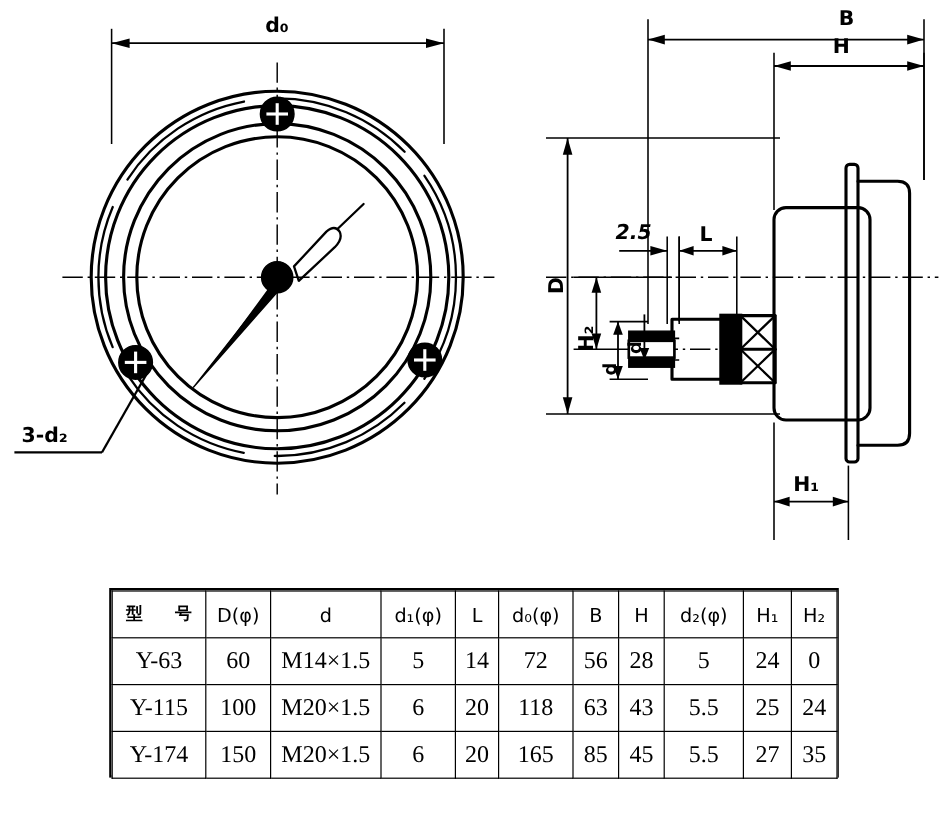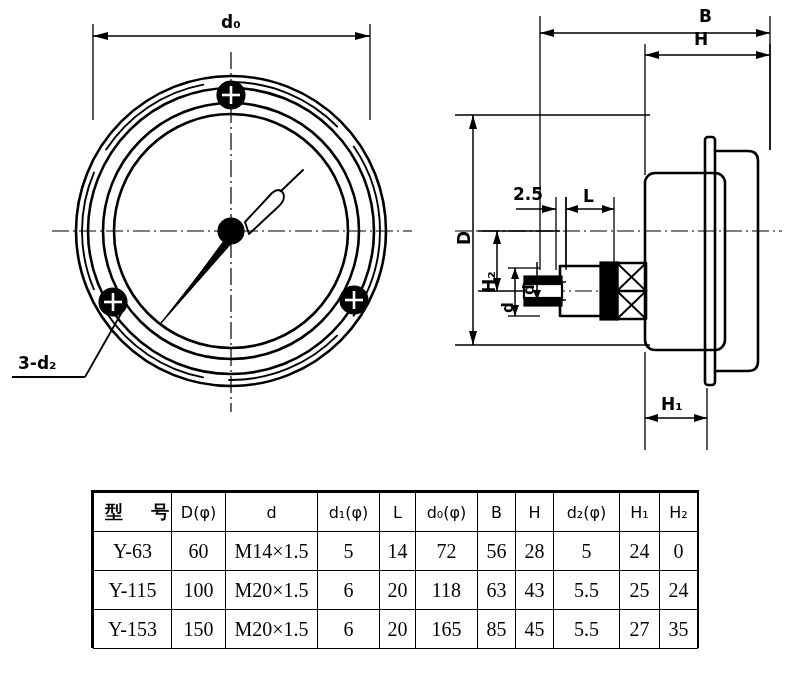--- a/index.html
+++ b/index.html
@@ -121,21 +121,21 @@
     white-space: nowrap;
   }
   table.spec tr.hdr td {
     font-family: "DejaVu Sans", sans-serif;
     font-weight: normal;
     font-size: 16px;
   }
   table.spec tr.hdr td.cjk {
     font-family: "DejaVu Sans", sans-serif;
     font-weight: bold;
-    font-size: 18px;
+    font-size: 14px;
     letter-spacing: 11px;
     text-indent: 11px;
   }
   .outer-frame {
     position: absolute;
     left: 91px;
     top: 490px;
     width: 608px;
     height: 158px;
     border: 2.4px solid #000000;
@@ -311,21 +311,21 @@
   <div class="dim-label" style="left:694px; top:31px;">H</div>
 
   <div class="dim-label rot90" style="left:456px; top:245px;">D</div>
 
   <div class="dim-label rot90" style="left:481px; top:293px;">H₂</div>
 
   <div class="dim-label rot90" style="left:501px; top:313px; font-size:15px;">d</div>
 
   <div class="dim-label rot90" style="left:522px; top:295px; font-size:15px;">d₁</div>
 
-  <div class="dim-label" style="left:513px; top:186px;">2.5</div>
+  <div class="dim-label" style="left:513px; top:186px;font-style:italic;">2.5</div>
 
   <div class="dim-label" style="left:583px; top:188px;">L</div>
 
   <div class="dim-label" style="left:661px; top:396px;">H₁</div>
 
   <div class="outer-frame"></div>
   <div id="spec-table-wrap">
     <table class="spec">
       <colgroup>
         <col style="width:78px">
@@ -374,21 +374,21 @@
           <td>6</td>
           <td>20</td>
           <td>118</td>
           <td>63</td>
           <td>43</td>
           <td>5.5</td>
           <td>25</td>
           <td>24</td>
         </tr>
         <tr>
-          <td>Y-153</td>
+          <td>Y-174</td>
           <td>150</td>
           <td>M20×1.5</td>
           <td>6</td>
           <td>20</td>
           <td>165</td>
           <td>85</td>
           <td>45</td>
           <td>5.5</td>
           <td>27</td>
           <td>35</td>

